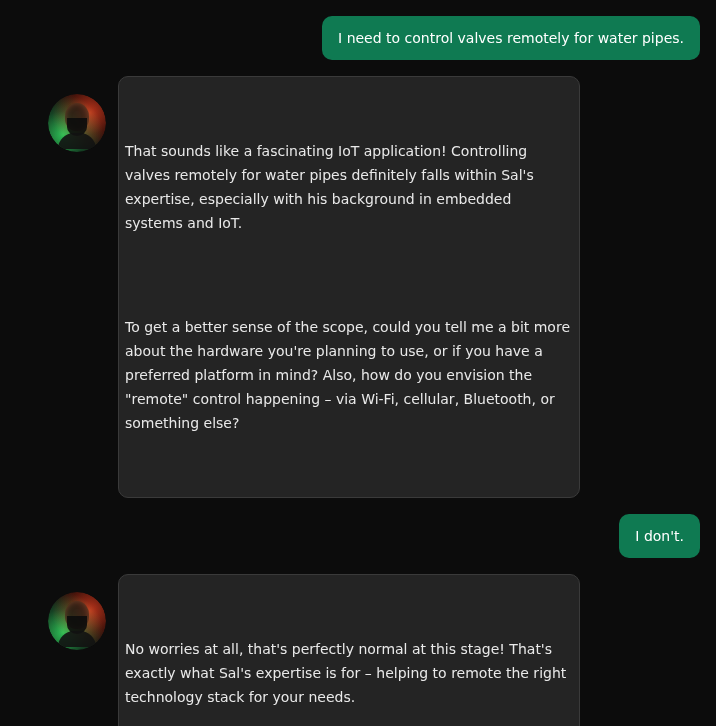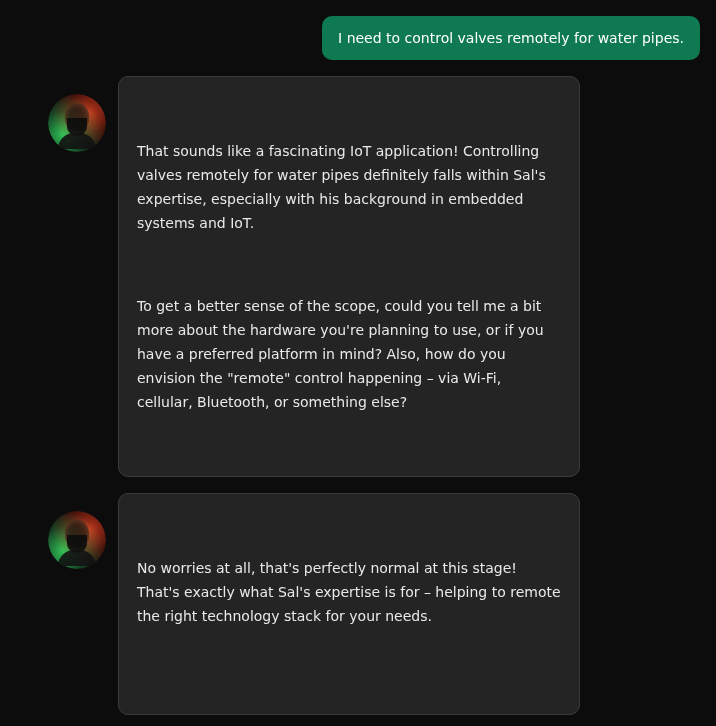--- a/index.html
+++ b/index.html
@@ -107,28 +107,28 @@
   .bubble.user {
     background: #0f7a52;
     color: #ffffff;
     padding: 10px 16px;
     max-width: 400px;
   }
   .bubble.assistant {
     background: #242424;
     border: 1px solid #3a3a3a;
     color: #e9e9e9;
-    padding: 14px 18px;
+    padding: 14px 6px;
     width: 462px;
   }
   .bubble p {
     margin: 0;
   }
   .bubble p + p {
-    margin-top: 11px;
+    margin-top: 32px;
   }
 </style>
 </head>
 <body>
 
 <div class="chat">
 
   <div class="row user">
     <div class="bubble user">I need to control valves remotely for water pipes.</div>
   </div>
@@ -142,20 +142,23 @@
         <div class="beard"></div>
         <div class="shoulders"></div>
       </div>
     </div>
     <div class="bubble assistant">
       <p>That sounds like a fascinating IoT application! Controlling valves remotely for water pipes definitely falls within Sal's expertise, especially with his background in embedded systems and IoT.</p>
       <p>To get a better sense of the scope, could you tell me a bit more about the hardware you're planning to use, or if you have a preferred platform in mind? Also, how do you envision the "remote" control happening – via Wi-Fi, cellular, Bluetooth, or something else?</p>
     </div>
   </div>
 
+  <div class="row user">
+    <div class="bubble user">I don't.</div>
+  </div>
 
   <div class="row assistant">
     <div class="avatar">
       <div class="glowR"></div>
       <div class="glowG"></div>
       <div class="face">
         <div class="head"></div>
         <div class="beard"></div>
         <div class="shoulders"></div>
       </div>

